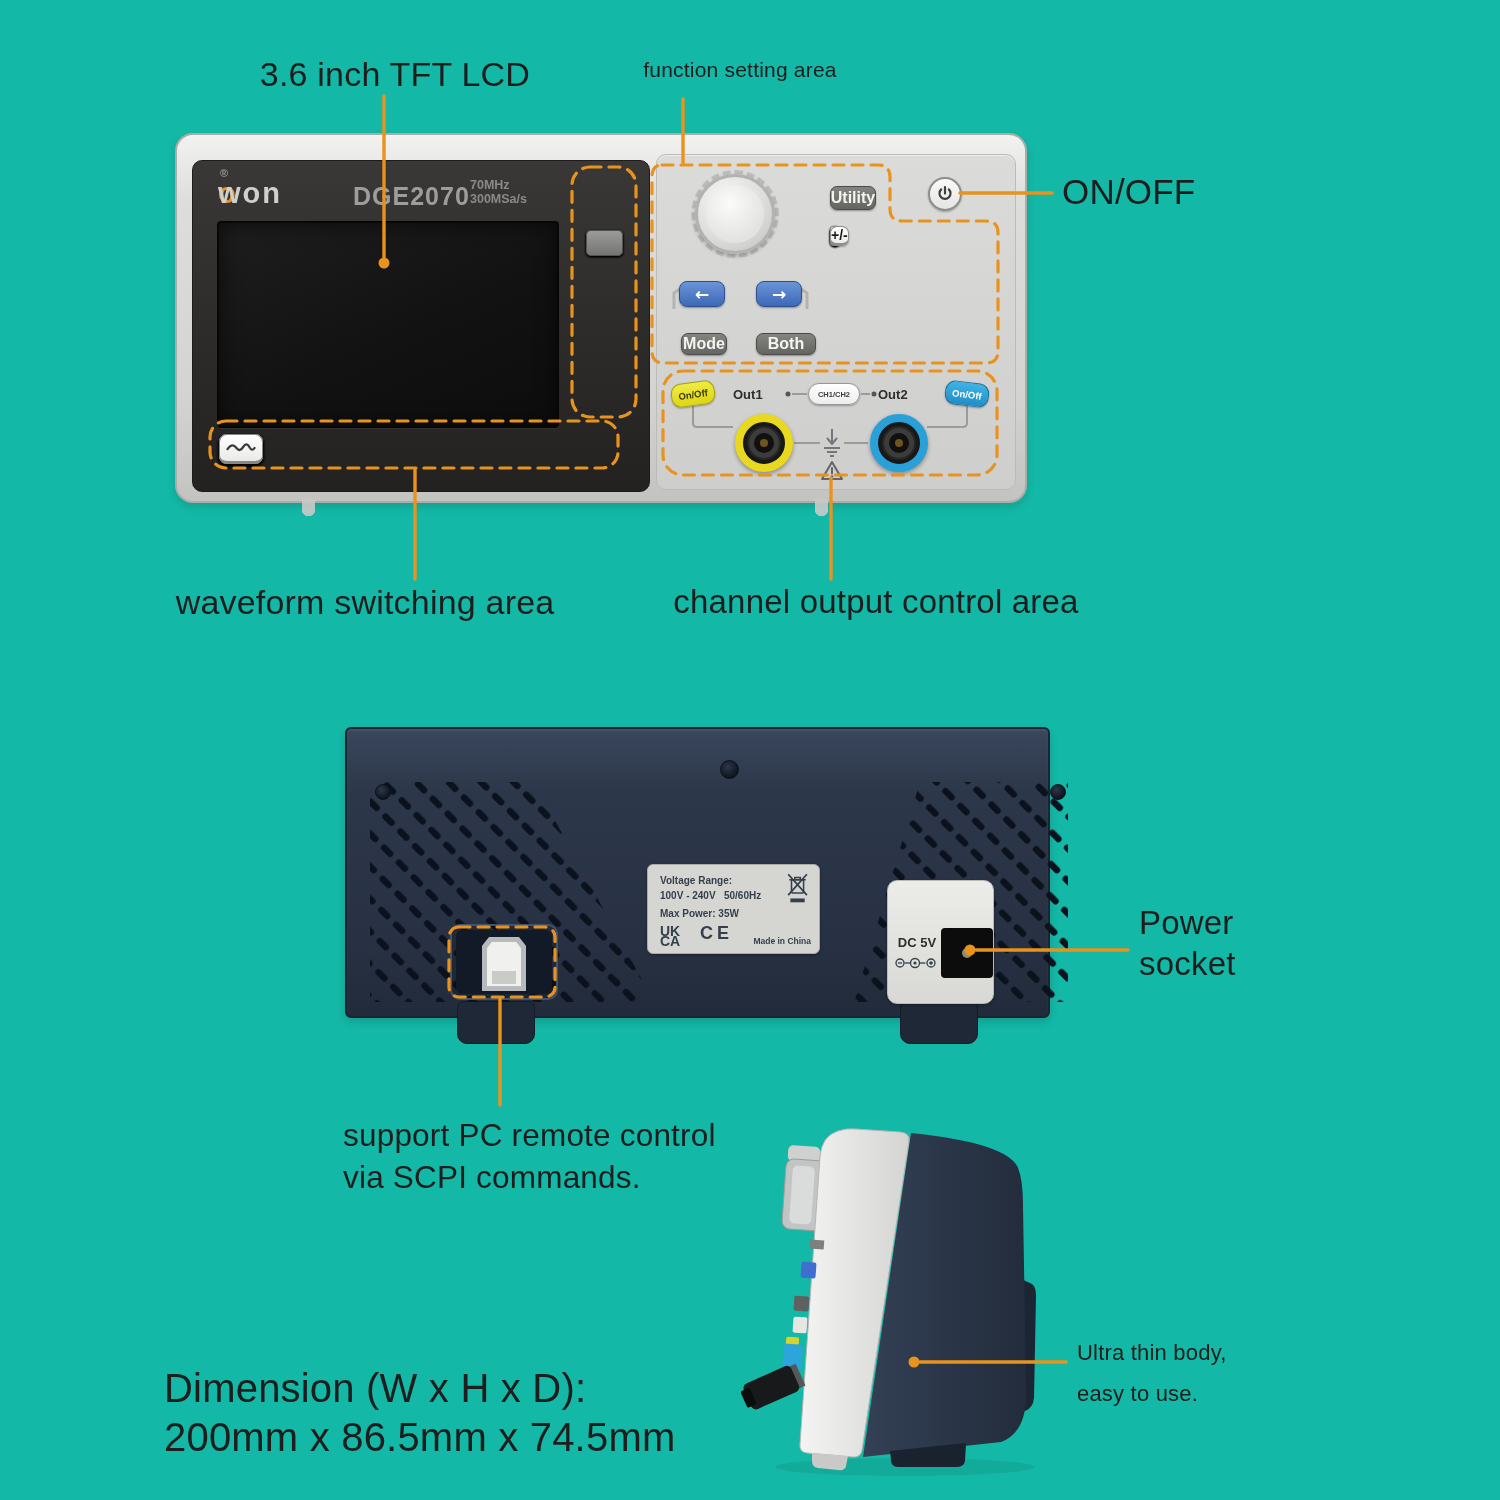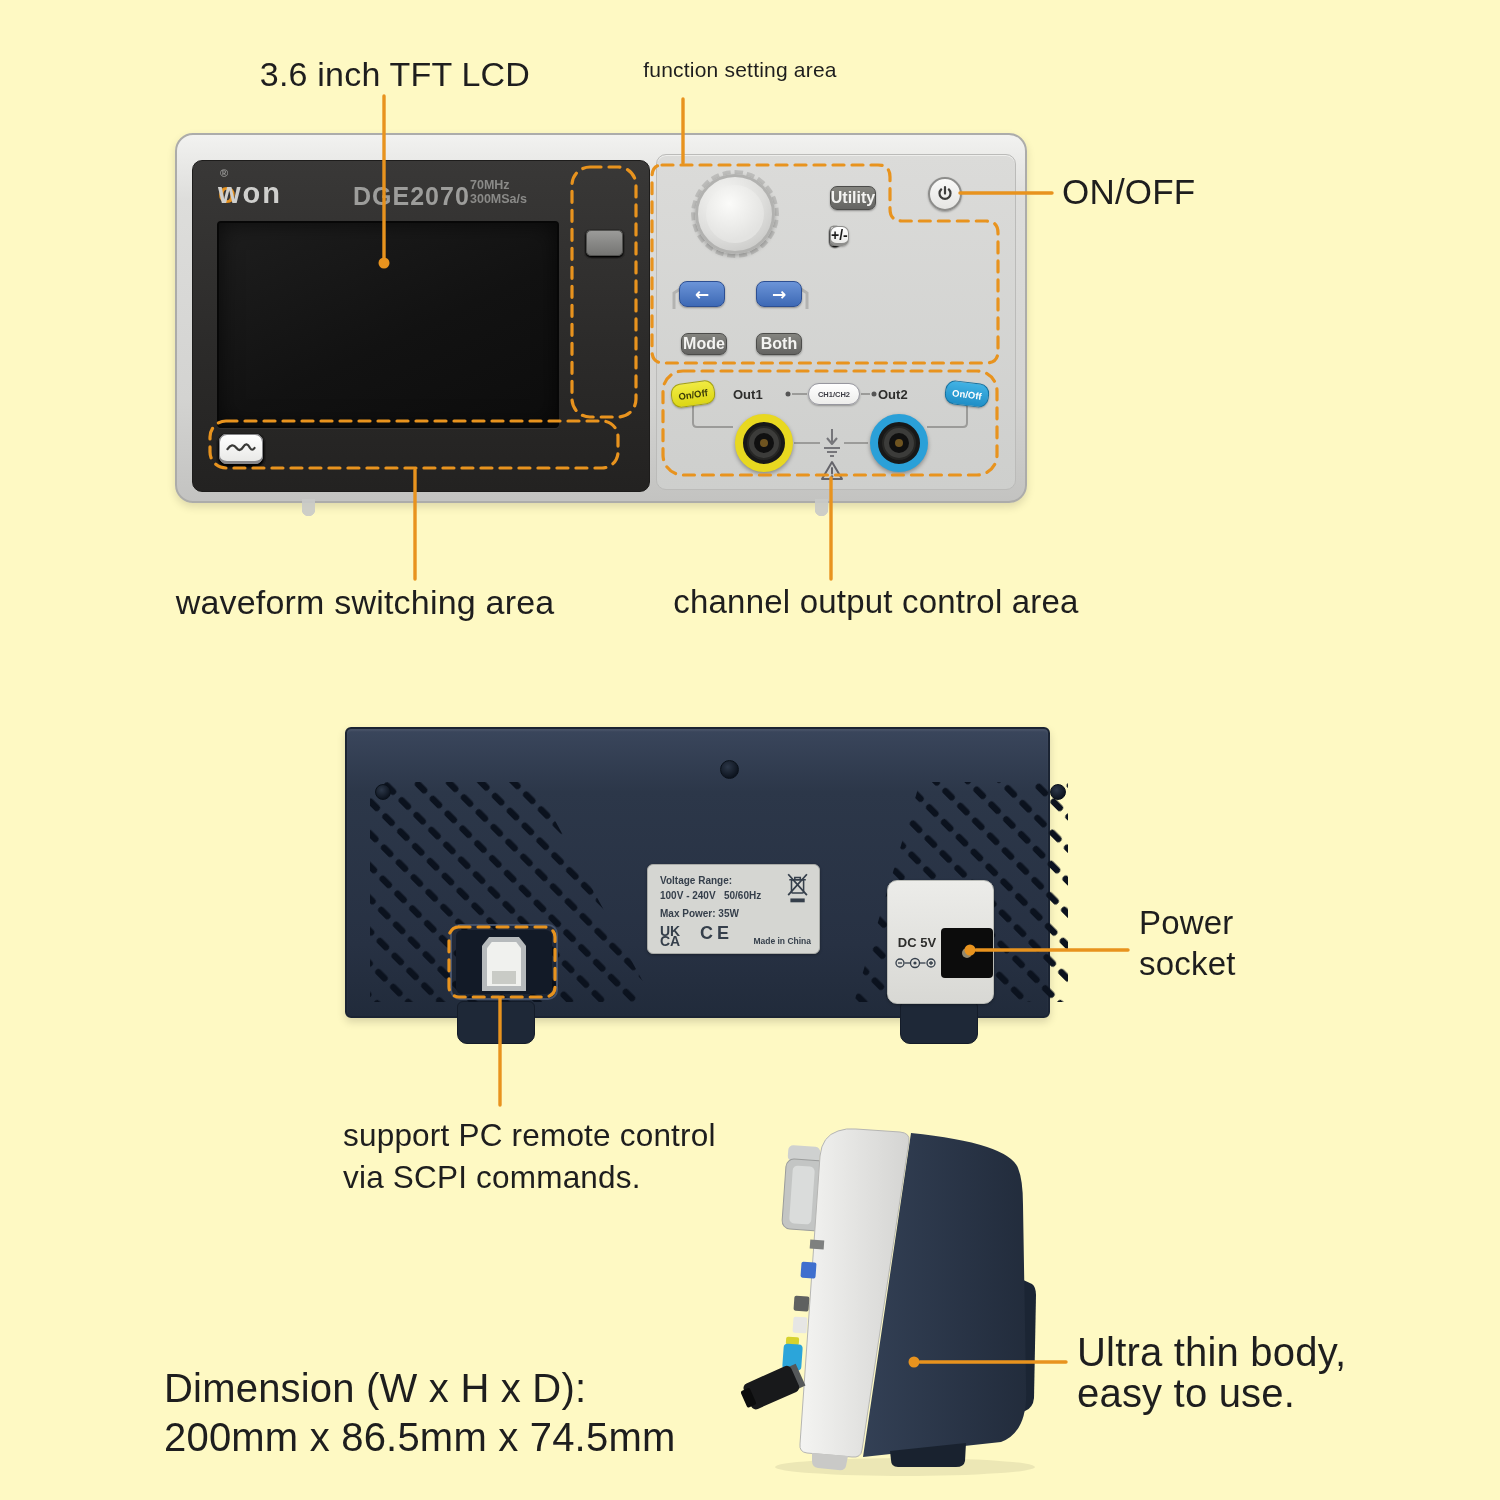--- a/index.html
+++ b/index.html
@@ -1,18 +1,18 @@
 <!DOCTYPE html>
 <html><head>
 <meta charset="utf-8">
 <style>
   * { box-sizing: border-box; margin: 0; padding: 0; }
   html,body { background:#fff; }
   body { font-family:"Liberation Sans", sans-serif; }
-  #canvas { position:relative; width:1500px; height:1500px; background:#fef9c3; overflow:hidden;padding-left:7px; }
+  #canvas { position:relative; width:1500px; height:1500px; background:#14b8a6; overflow:hidden;padding-left:7px; }
   #canvas > svg { position:absolute; left:0; top:0; pointer-events:none; }
 
   .lbl { position:absolute; color:#1e1e1e; letter-spacing:.2px; z-index:41; line-height:1.22; }
 
   
   #front { position:absolute; left:175px; top:133px; width:852px; height:370px; z-index:10;
            background:linear-gradient(180deg,#f2f2f0,#dddddb 18%,#d3d3d1 72%,#c3c3c1);
            border:2px solid #acacaa; border-radius:18px; box-shadow:0 4px 9px rgba(0,0,0,.13); }
   #front * { position:absolute; }
   .bezel { left:15px; top:25px; width:458px; height:332px; border-radius:10px; border:1px solid #1d1c1b;
@@ -108,21 +108,21 @@
   <div class="lbl" style="left:145px;top:582px;width:440px;text-align:center;font-size:34px">waveform switching area</div>
   <div class="lbl" style="left:648px;top:582px;width:456px;text-align:center;font-size:33px">channel output control area</div>
   <div class="lbl" style="left:1139px;top:902px;font-size:33px;line-height:41px">
     <div>Power</div>
     <div>socket</div>
   </div>
   <div class="lbl" style="left:343px;top:1114px;font-size:31.5px;line-height:42px">
     <div>support PC remote control</div>
     <div>via SCPI commands.</div>
   </div>
-  <div class="lbl" style="left:1077px;top:1332px;font-size:40px;line-height:41px">
+  <div class="lbl" style="left:1077px;top:1332px;font-size:22px;line-height:41px">
     <div>Ultra thin body,</div>
     <div>easy to use.</div>
   </div>
   <div class="lbl" style="left:164px;top:1364px;font-size:40px;line-height:49px">
     <div>Dimension (W x H x D):</div>
     <div>200mm x 86.5mm x 74.5mm</div>
   </div>
 
   <div id="front">
     <div class="bezel">
@@ -229,21 +229,21 @@
       <div class="key">+/-</div>
     </div>
 
     <div class="arrow" style="left:502px;top:146px">
         <span style="position:static">←</span>
       </div>
     <div class="arrow" style="left:579px;top:146px">
         <span style="position:static">→</span>
       </div>
     <div class="dbtn" style="left:504px;top:198px;width:46px;height:22px">Mode</div>
-    <div class="dbtn" style="left:579px;top:198px;width:46px;height:22px">Both</div>
+    <div class="dbtn" style="left:579px;top:198px;width:60px;height:22px">Both</div>
 
     <div class="onoff y" style="left:494px;top:247px">On/Off</div>
     <div class="outlbl" style="left:556px;top:252px">Out1</div>
     <div class="chpill">CH1/CH2</div>
     <div class="outlbl" style="left:701px;top:252px">Out2</div>
     <div class="onoff b" style="left:768px;top:247px">On/Off</div>
 
     <div class="bnc c1" style="left:558px;top:279px">
         <em></em>
         <u></u>

